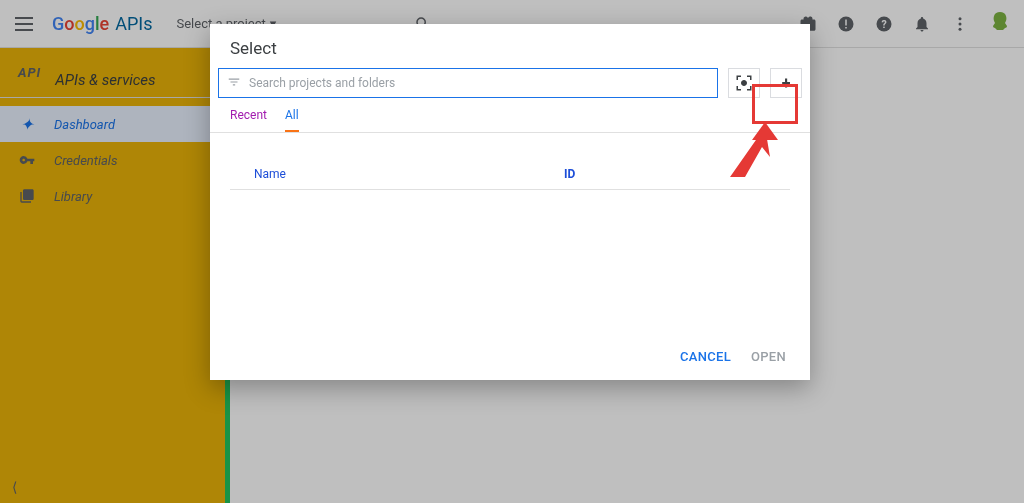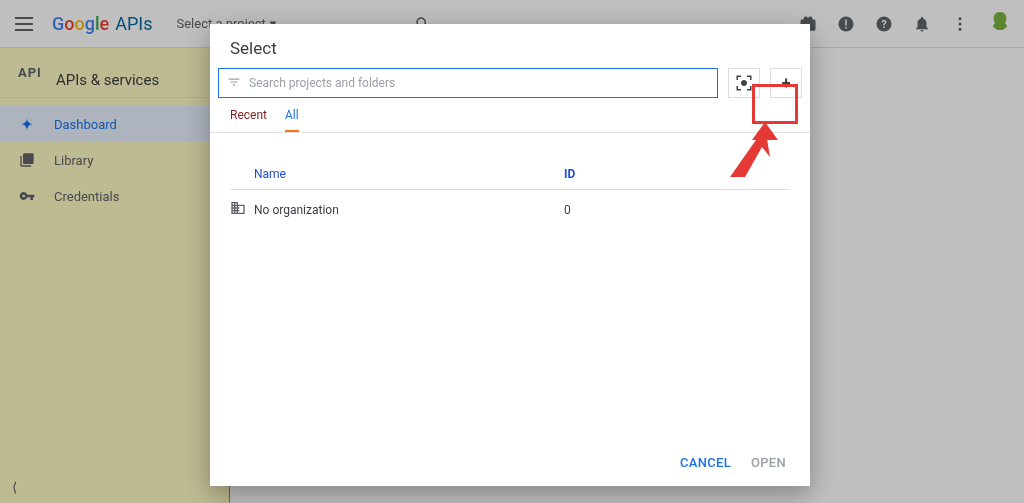--- a/index.html
+++ b/index.html
@@ -12,47 +12,47 @@
 .logo { display:flex; align-items:center; gap:4px; margin-left:8px; }
 .logo-g { font-weight:500; font-size:18px; }
 .logo-apis { color:#0369a1; font-size:18px; font-weight:400; margin-left:2px; }
 .proj-select { color:#5f6368; font-size:13px; margin-left:16px; display:flex; align-items:center; gap:4px; cursor:pointer; }
 .search-area { margin-left:130px; display:flex; align-items:center; }
 .header-right { margin-left:auto; display:flex; align-items:center; gap:18px; color:#5f6368; }
 .hicon { width:20px; height:20px; display:flex; align-items:center; justify-content:center; font-size:18px; cursor:pointer; }
 
 
 .sub { display:flex; height:455px; }
-.sidebar { width:230px; background:#fef9c3; border-right:1px solid #22c55e; }
+.sidebar { width:230px; background:#eab308; border-right:5px solid #22c55e;font-style:italic; }
 .sub-title { display:flex; align-items:center; gap:14px; height:50px; padding:0 18px; border-bottom:1px solid #e0e0e0; width:230px; }
 .sub-title .api-badge { font-weight:700; font-size:13px; letter-spacing:1px; color:#5f6368; }
 .sub-title .api-text { font-size:15px; color:#3c4043;margin-top:14px; }
 .side-items { padding-top:8px; }
 .sitem { display:flex; align-items:center; gap:18px; height:36px; padding:0 18px; font-size:13px; color:#5f6368; cursor:pointer; }
 .sitem.active { background:#e8f0fe; color:#1a73e8; }
 .sitem.active .sicon { color:#1a73e8; }
 .sicon { width:18px; display:flex; align-items:center; justify-content:center; color:#5f6368; font-size:16px; }
 .collapse { position:absolute; left:12px; bottom:8px; color:#5f6368; font-size:14px; cursor:pointer; }
 
 
 .scrim { position:absolute; inset:0; background:rgba(0,0,0,0.25); }
-.dialog { position:absolute; left:210px; top:24px; width:600px; height:462px; background:#fff; box-shadow:0 8px 24px rgba(0,0,0,0.3); display:flex; flex-direction:column; }
+.dialog { position:absolute; left:210px; top:24px; width:600px; height:356px; background:#fff; box-shadow:0 8px 24px rgba(0,0,0,0.3); display:flex; flex-direction:column; }
 .dlg-title { font-size:17px; color:#3c4043; padding:14px 20px 10px; }
 .dlg-row { display:flex; gap:10px; padding:0 8px;border-radius:6px; }
 .search-box { flex:1; height:30px; border:1px solid #1a73e8; display:flex; align-items:center; padding:0 8px; gap:8px; }
 .filter-ic { color:#9aa0a6; font-size:14px; }
 .search-input { flex:1; border:none; outline:none; font-size:12px; color:#3c4043; }
 .search-input::placeholder { color:#9aa0a6; }
 .sq-btn { width:32px; height:30px; border:1px solid #dadce0; display:flex; align-items:center; justify-content:center; cursor:pointer; font-size:16px; color:#3c4043; }
 .red-box { position:absolute; right:12px; top:60px; width:46px; height:40px; border:3px solid #e53935; pointer-events:none; }
 .arrow { position:absolute; right:48px; top:98px; width:0; height:0; }
 .arrow svg { position:absolute; right:-18px; top:0; }
 
 .tabs { display:flex; gap:18px; padding:10px 20px 0; border-bottom:1px solid #e0e0e0; }
-.tab { font-size:12px; color:#7f1d1d; padding-bottom:8px; cursor:pointer; }
+.tab { font-size:12px; color:#a21caf; padding-bottom:8px; cursor:pointer; }
 .tab.active { color:#1a73e8; border-bottom:2px solid #f97316; }
 
 .tbl { padding:14px 20px 0; flex:1; }
 .tbl-head { display:flex; font-size:12px; color:#1d4ed8; padding:0 0 8px 24px; border-bottom:1px solid #e0e0e0;margin-top:20px; }
 .col-name { flex:0 0 310px; }
 .col-id { flex:1;font-weight:bold; }
 .tbl-row { display:flex; align-items:center; padding:10px 0 10px 0; font-size:12px; color:#3c4043; }
 .row-ic { width:24px; color:#5f6368; font-size:14px; }
 .row-name { flex:0 0 310px; }
 .row-id { flex:1; }
@@ -128,32 +128,32 @@
       <span class="api-text">APIs &amp; services</span>
     </div>
     <div class="side-items">
       <div class="sitem active">
         <span class="sicon">✦</span>
         <span>Dashboard</span>
       </div>
       <div class="sitem">
         <span class="sicon">
             <svg width="16" height="16" viewBox="0 0 24 24" fill="#5f6368">
+              <path d="M12.65 10A5.99 5.99 0 007 6c-3.31 0-6 2.69-6 6s2.69 6 6 6a5.99 5.99 0 005.65-4H17v4h4v-4h2v-4H12.65zM7 14c-1.1 0-2-.9-2-2s.9-2 2-2 2 .9 2 2-.9 2-2 2z"></path>
+            </svg>
+          </span>
+        <span>Credentials</span>
+      </div>
+      <div class="sitem">
+        <span class="sicon">
+            <svg width="16" height="16" viewBox="0 0 24 24" fill="#5f6368">
               <path d="M4 6H2v14c0 1.1.9 2 2 2h14v-2H4V6zm16-4H8c-1.1 0-2 .9-2 2v12c0 1.1.9 2 2 2h12c1.1 0 2-.9 2-2V4c0-1.1-.9-2-2-2z"></path>
             </svg>
           </span>
         <span>Library</span>
-      </div>
-      <div class="sitem">
-        <span class="sicon">
-            <svg width="16" height="16" viewBox="0 0 24 24" fill="#5f6368">
-              <path d="M12.65 10A5.99 5.99 0 007 6c-3.31 0-6 2.69-6 6s2.69 6 6 6a5.99 5.99 0 005.65-4H17v4h4v-4h2v-4H12.65zM7 14c-1.1 0-2-.9-2-2s.9-2 2-2 2 .9 2 2-.9 2-2 2z"></path>
-            </svg>
-          </span>
-        <span>Credentials</span>
       </div>
     </div>
   </div>
 </div>
 <div class="collapse">⟨</div>
 
 <div class="scrim"></div>
 
 <div class="dialog">
   <div class="dlg-title">Select</div>
@@ -182,26 +182,19 @@
   <div class="tabs">
     <div class="tab"><span>Recent</span></div>
     <div class="tab active"><span>All</span></div>
   </div>
 
   <div class="tbl">
     <div class="tbl-head">
       <div class="col-name">Name</div>
       <div class="col-id">ID</div>
     </div>
-    <div class="tbl-row">
-      <div class="row-ic"><svg width="16" height="16" viewBox="0 0 24 24" fill="#5f6368">
-            <path d="M12 7V3H2v18h20V7H12zM6 19H4v-2h2v2zm0-4H4v-2h2v2zm0-4H4V9h2v2zm0-4H4V5h2v2zm4 12H8v-2h2v2zm0-4H8v-2h2v2zm0-4H8V9h2v2zm0-4H8V5h2v2zm10 12h-8v-2h2v-2h-2v-2h2v-2h-2V9h8v10z"></path>
-          </svg></div>
-      <div class="row-name">No organization</div>
-      <div class="row-id">0</div>
-    </div>
   </div>
 
   <div class="dlg-foot">
     <div class="fbtn cancel">CANCEL</div>
     <div class="fbtn open">OPEN</div>
   </div>
 </div>
 
 </body></html>

